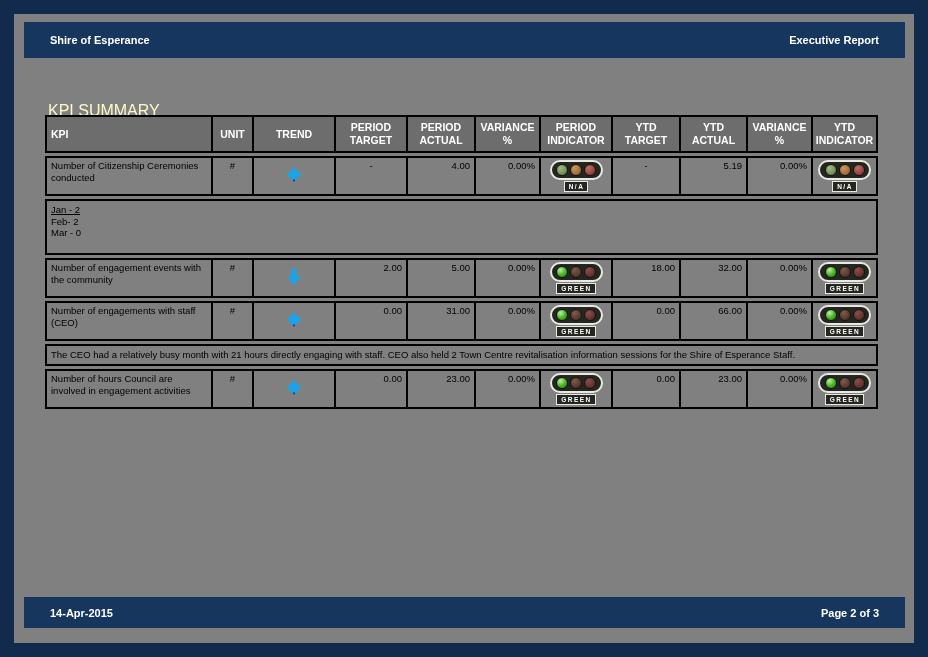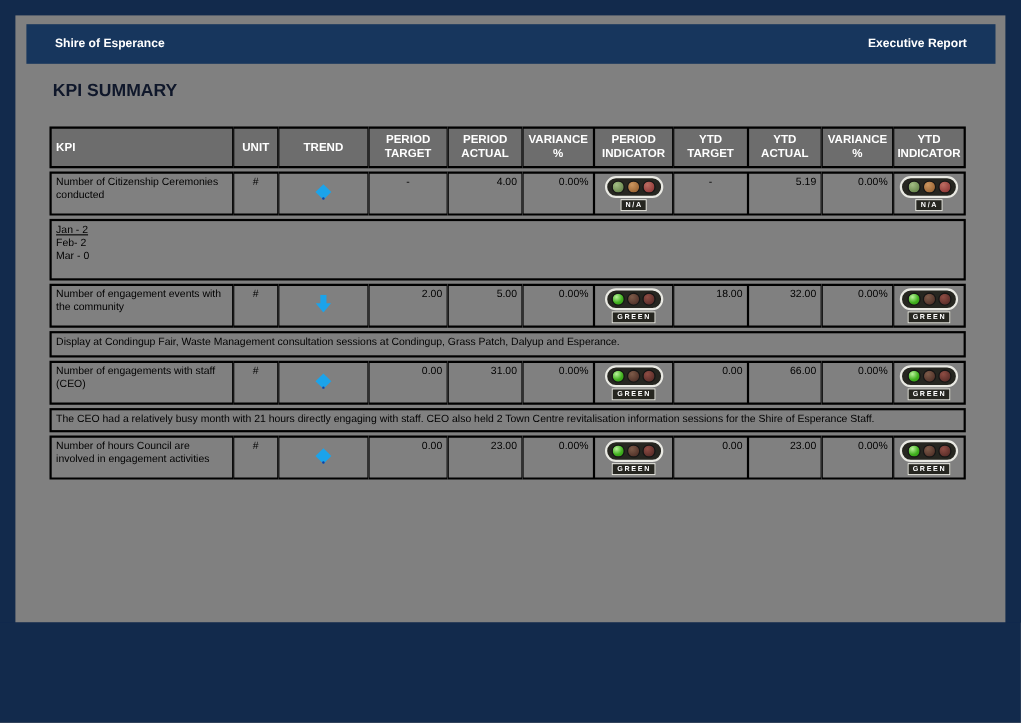--- a/index.html
+++ b/index.html
@@ -1,27 +1,27 @@
 <!DOCTYPE html>
 <html><head>
 <meta charset="utf-8">
 <style>
   html,body{margin:0;padding:0;background:#122a4c;}
-  .canvas{position:relative;width:928px;height:566px;background:#122a4c;overflow:hidden;
+  .canvas{position:relative;width:928px;height:657px;background:#122a4c;overflow:hidden;
           font-family:"Liberation Sans",sans-serif;}
   .page{position:absolute;left:14px;top:14px;width:900px;height:629px;background:#808080;}
 
   .bar{position:absolute;left:10px;width:881px;background:#17365d;color:#ffffff;
        display:flex;align-items:center;justify-content:space-between;
        padding:0 26px;box-sizing:border-box;font-size:11px;font-weight:bold;}
   .topbar{top:8px;height:36px;}
   .footbar{top:583px;height:31px;}
   .footbar .c{position:absolute;left:0;right:0;text-align:center;}
 
-  .title{position:absolute;left:34px;top:60px;font-size:16px;font-weight:bold;color:#0f172a;}
+  .title{position:absolute;left:34px;top:88px;font-size:16px;font-weight:normal;color:#fef9c3;}
 
   .tablewrap{position:absolute;left:31px;top:98px;width:833px;}
   table{border-collapse:separate;border-spacing:0 3px;table-layout:fixed;width:833px;}
   th,td{border:2px solid #000;border-left-width:1px;border-right-width:1px;
         box-sizing:border-box;overflow:hidden;}
   tr th:first-child,tr td:first-child{border-left-width:2px;}
   tr th:last-child,tr td:last-child{border-right-width:2px;}
   th{background:#6d6d6d;color:#fff;font-size:10.5px;font-weight:bold;text-align:center;
      vertical-align:middle;line-height:13px;padding:2px 2px;height:38px;}
   th.left{text-align:left;padding-left:4px;}
@@ -143,25 +143,20 @@
                   </div><div class="tl-label">GREEN</div></div></td>
               <td class="num">18.00</td>
               <td class="num">32.00</td>
               <td class="num">0.00%</td>
               <td class="center mid"><div class="indicator state-green"><div class="tl-box">
                     <span class="tl-light g"></span>
                     <span class="tl-light a"></span>
                     <span class="tl-light r"></span>
                   </div><div class="tl-label">GREEN</div></div></td>
             </tr>
-            <tr style="height: 24px;">
-              <td class="note-cell" colspan="11">
-                <div style="min-height: 11.5px;">Display at Condingup Fair, Waste Management consultation sessions at Condingup, Grass Patch, Dalyup and Esperance.</div>
-              </td>
-            </tr>
             <tr style="height: 33px;">
               <td class="kpi-cell">Number of engagements with staff (CEO)</td>
               <td class="center">#</td>
               <td class="center mid"><span class="trend-svg"><svg width="16" height="15" viewBox="0 0 16 15">
                     <path d="M8 0.5 15.2 7.5 8 14.5 0.8 7.5z" fill="#1ba3ea"></path>
                     <circle cx="8" cy="13.4" r="1.1" fill="#1240a0"></circle>
                   </svg></span></td>
               <td class="num">0.00</td>
               <td class="num">31.00</td>
               <td class="num">0.00%</td>

